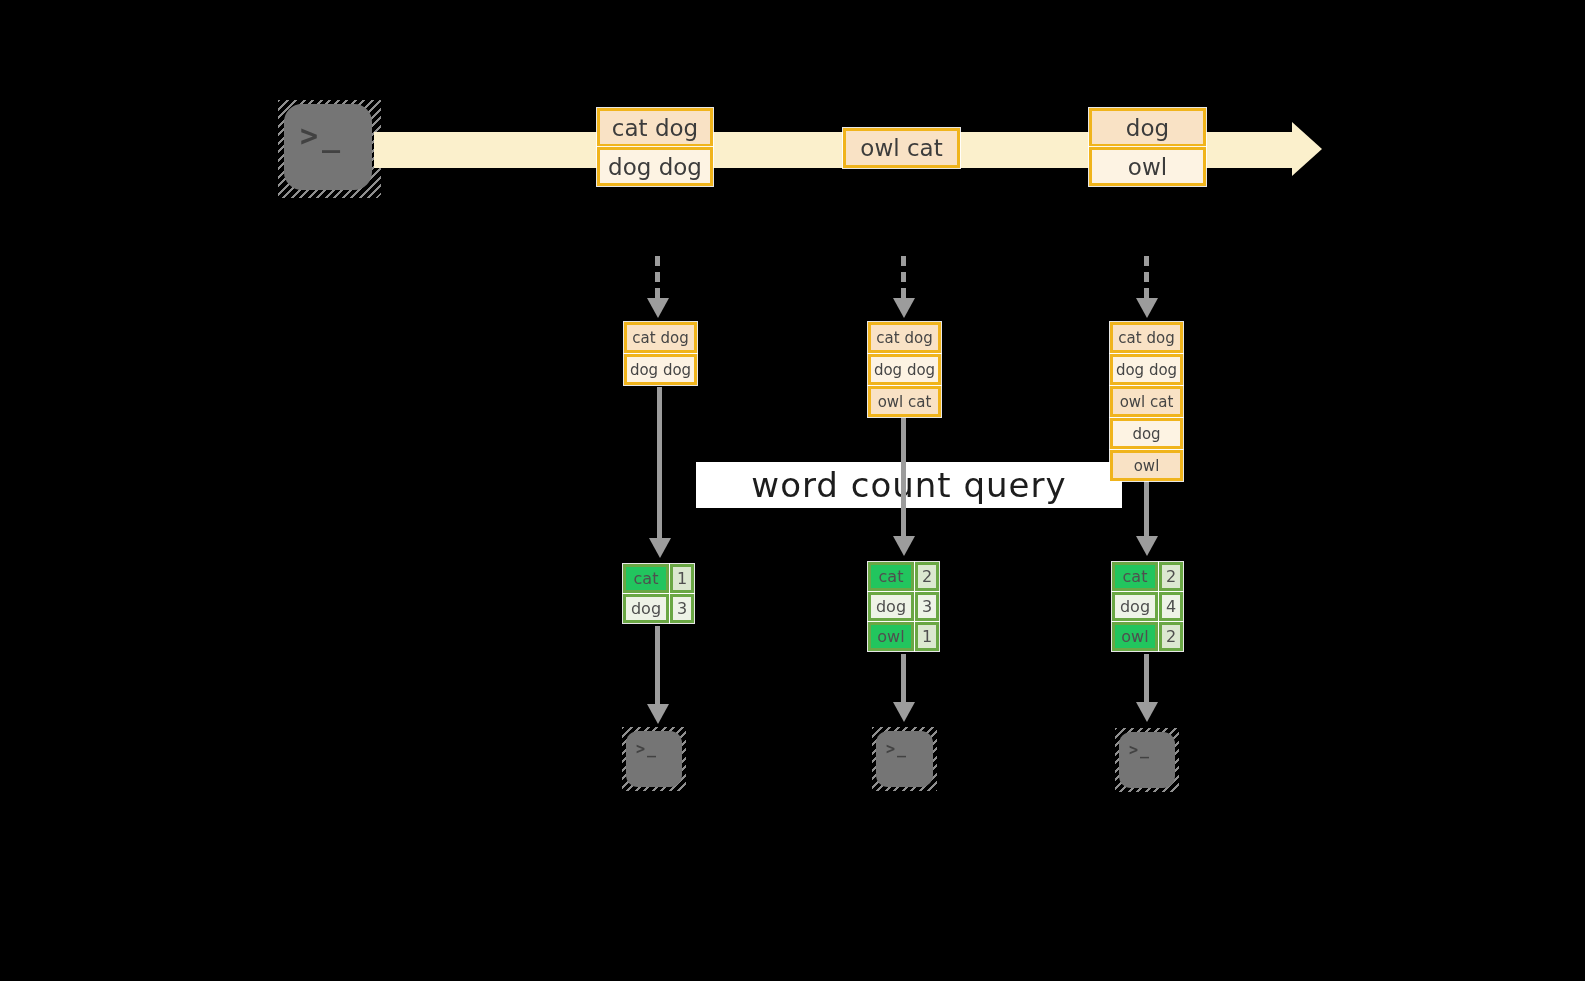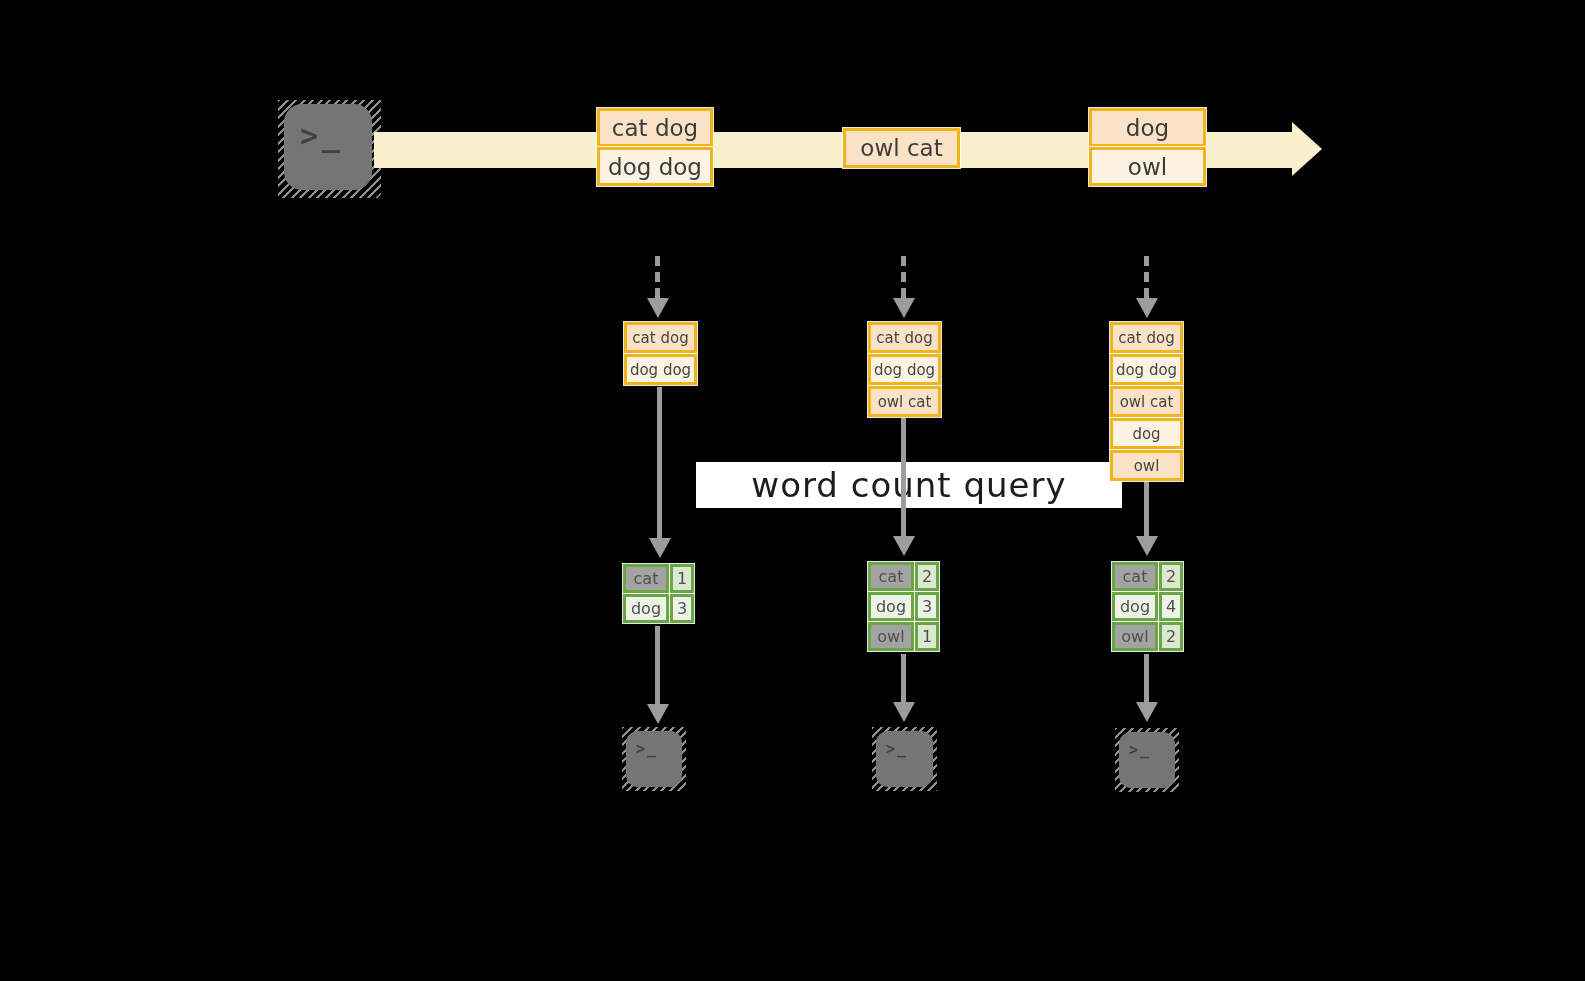--- a/index.html
+++ b/index.html
@@ -46,21 +46,21 @@
   
   .query-band{position:absolute;left:696px;top:462px;width:426px;height:46px;background:#FFFFFF;z-index:1;
               display:flex;align-items:center;justify-content:center;
               font-size:34px;color:#1d1d1d;letter-spacing:1px;}
 
   
   .count-table{position:absolute;z-index:2;}
   .count-row{display:flex;margin-bottom:1px;}
   .cell{box-sizing:border-box;height:29px;border:3px solid #6AA744;box-shadow:0 0 0 1px rgba(255,255,255,.9);
         display:flex;align-items:center;justify-content:center;font-size:16px;color:#4f4f4f;}
-  .cell-word{width:46px;margin-right:1px;background:#a3a3a3;}
+  .cell-word{width:46px;margin-right:1px;background:#22c55e;}
   .cell-num{width:24px;background:#DCE8D0;}
   .count-row.alt .cell{background:#EEF3E7;}
 </style>
 </head>
 <body>
 
 <div class="canvas">
 
   <div class="terminal term-lg" style="left:278px;top:100px;width:103px;height:98px;">
     <span class="term-inner">

